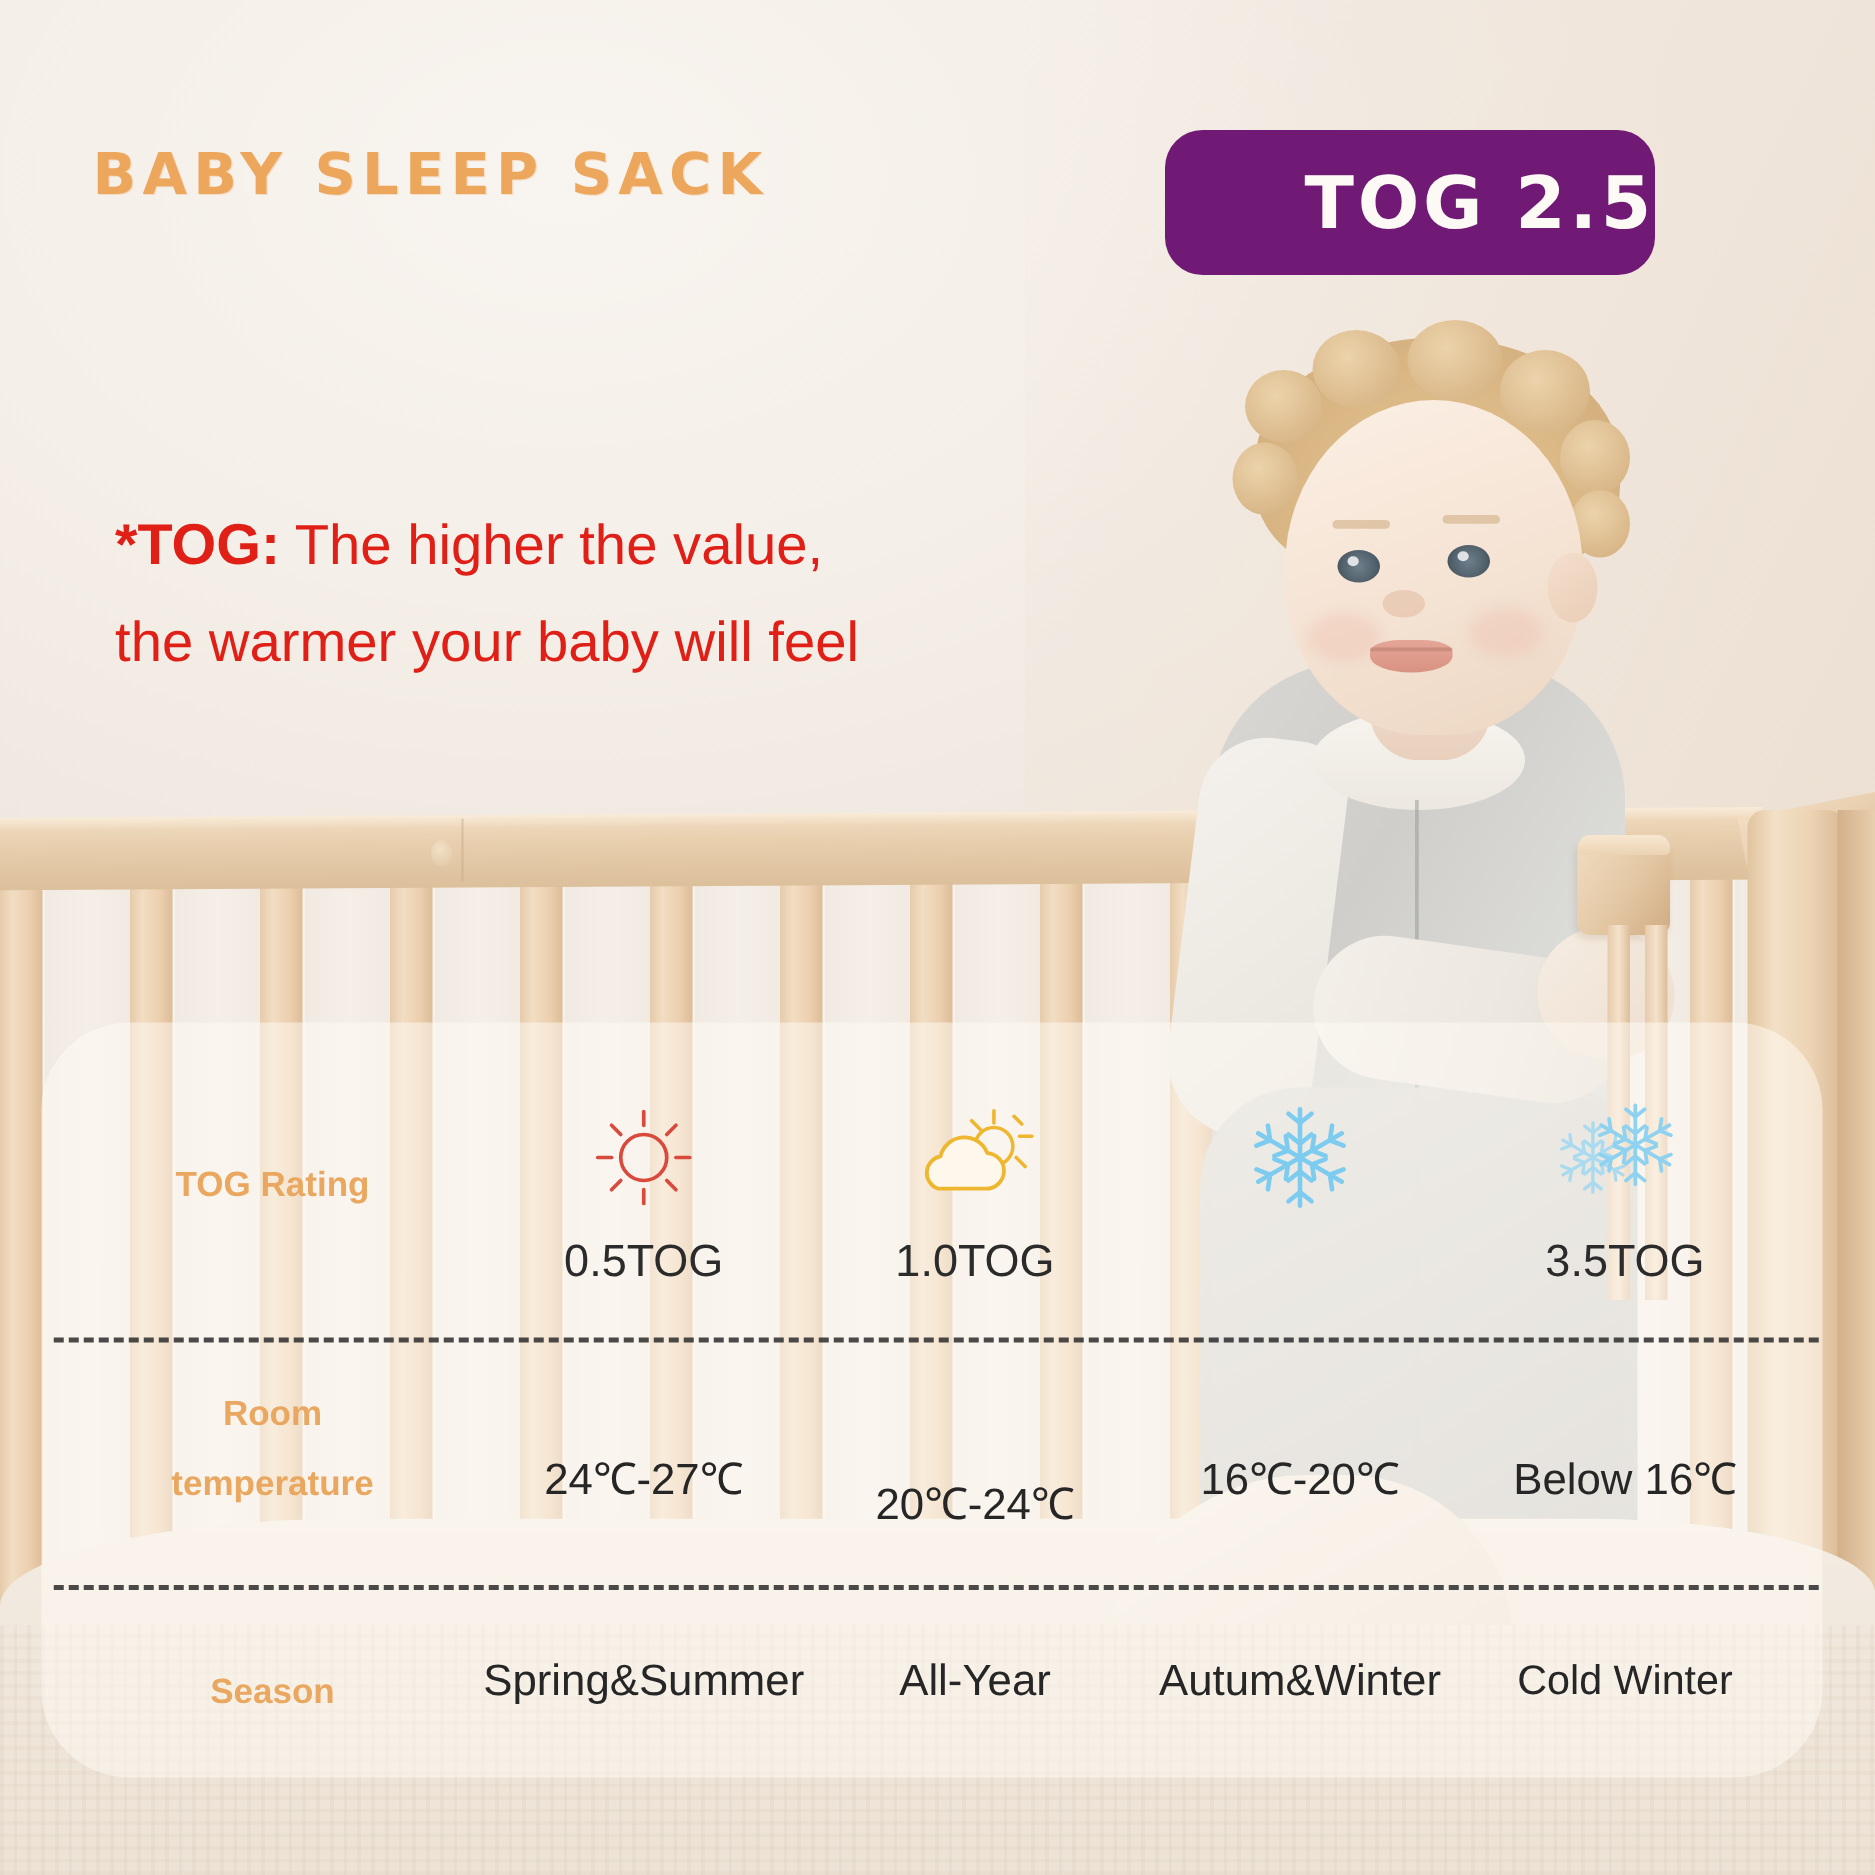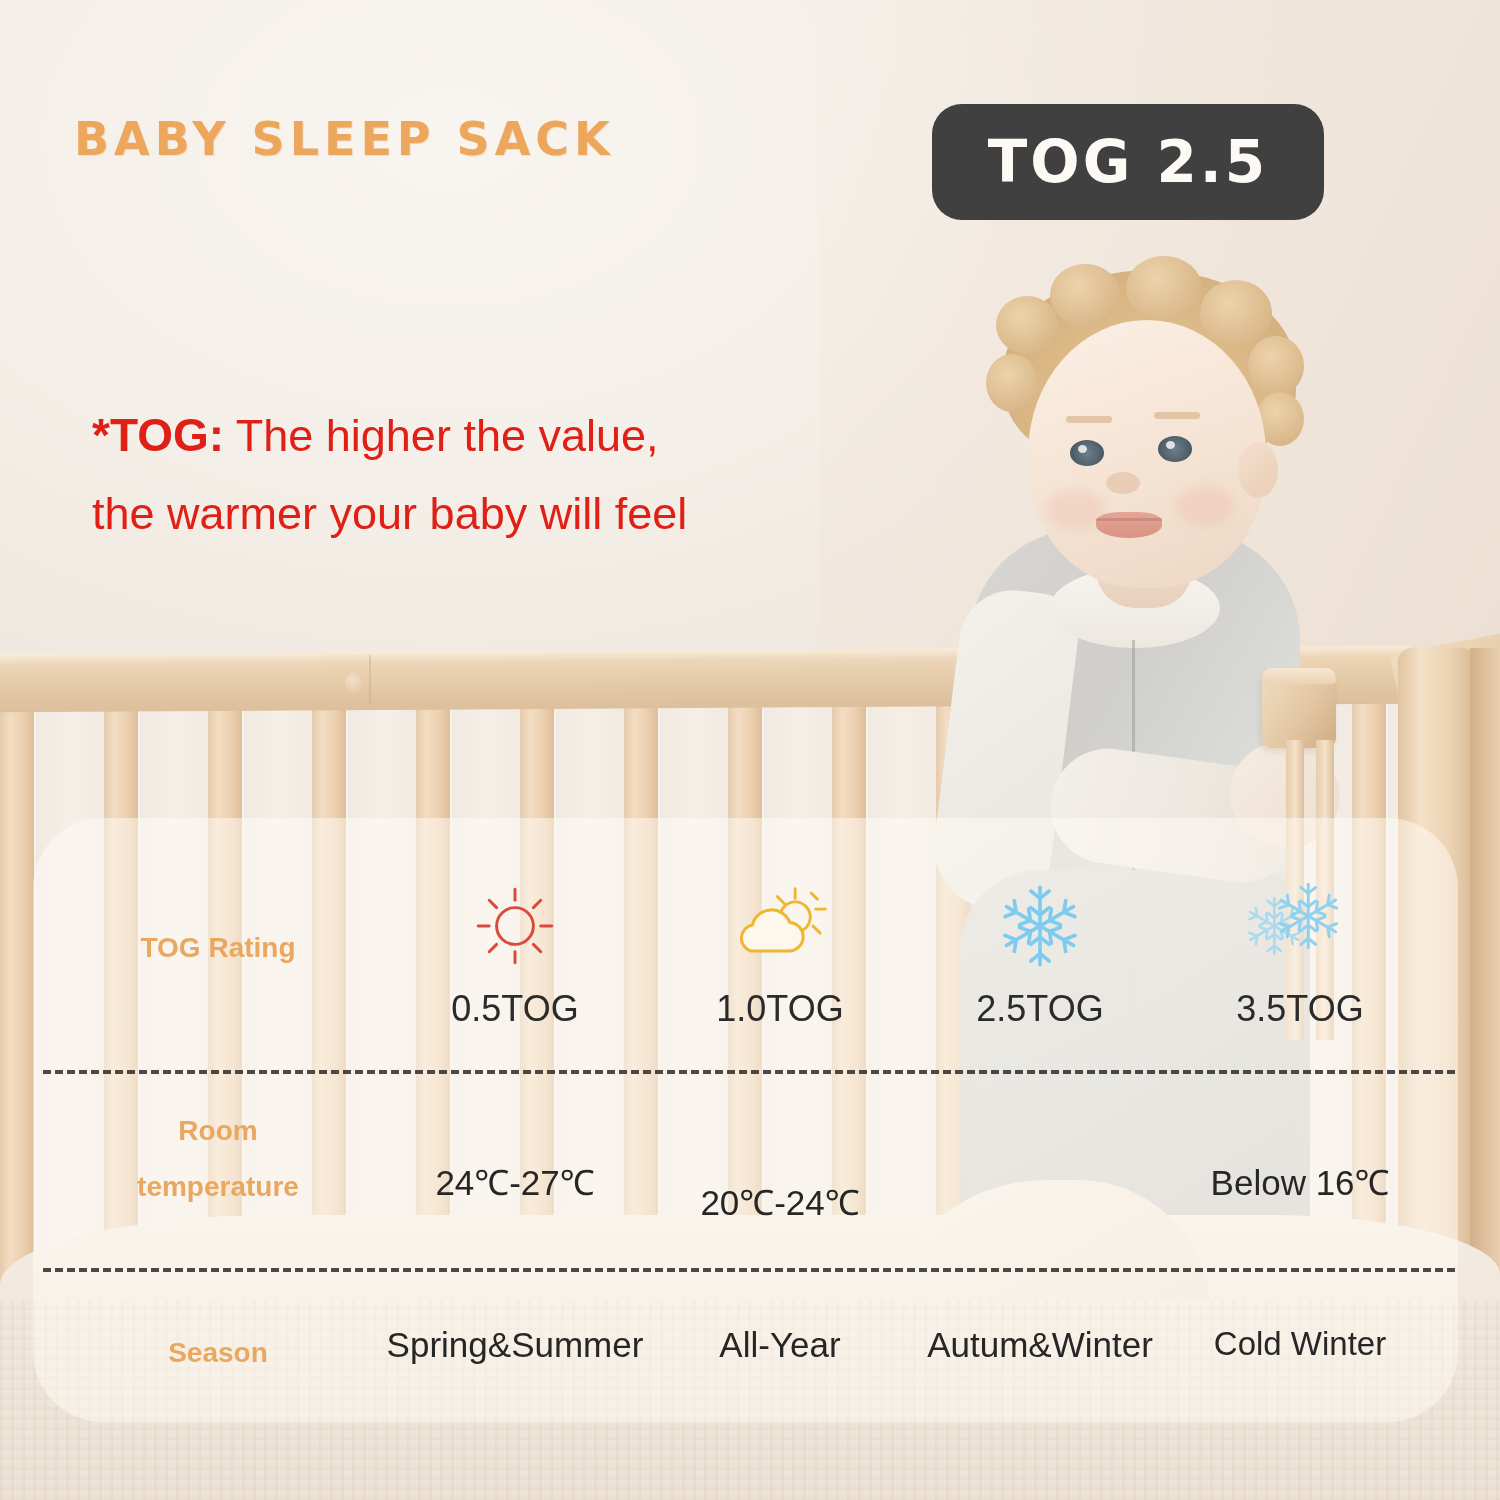--- a/index.html
+++ b/index.html
@@ -291,24 +291,24 @@
     color: #eda75d;
     font-family: "DejaVu Sans", sans-serif;
     white-space: nowrap;
     text-shadow: 1px 1px 0 rgba(230,160,90,0.25);
   }
   .tog-badge {
     position: absolute;
     left: 932px; top: 104px;
     width: 392px; height: 116px;
     border-radius: 30px;
-    background: #404040;
+    background: #701a75;
     display: flex;
     align-items: center;
-    justify-content: center;
+    justify-content: flex-end;
   }
   .tog-badge-text {
     font-size: 58px;
     font-weight: bold;
     letter-spacing: 3px;
     color: #fdfaf5;
     font-family: "DejaVu Sans", sans-serif;
   }
 
   .tog-note {
@@ -563,21 +563,23 @@
             <line x1="50" y1="38" x2="40" y2="30"></line>
               <line x1="50" y1="38" x2="60" y2="30"></line>
             <line x1="50" y1="80" x2="40" y2="88"></line>
               <line x1="50" y1="80" x2="60" y2="88"></line>
             <line x1="50" y1="62" x2="40" y2="70"></line>
               <line x1="50" y1="62" x2="60" y2="70"></line>
           </g>
         </g>
       </svg>
     </div>
-    <div class="tog-value">2.5TOG</div>
+  </div>
+  <div class="col row-temp" style="left:905px;">
+    <span class="cell-text">16℃-20℃</span>
   </div>
   <div class="col row-season" style="left:905px;">
     <span class="cell-text">Autum&amp;Winter</span>
   </div>
 
   <div class="col row-head" id="col-3">
     <div class="icon-box">
       <svg width="110" height="92" viewBox="0 0 120 100">
         <g stroke="#9FD8F2" stroke-width="4" stroke-linecap="round" fill="none" opacity="0.85" transform="translate(-4,14) scale(0.72)">
           <g>

